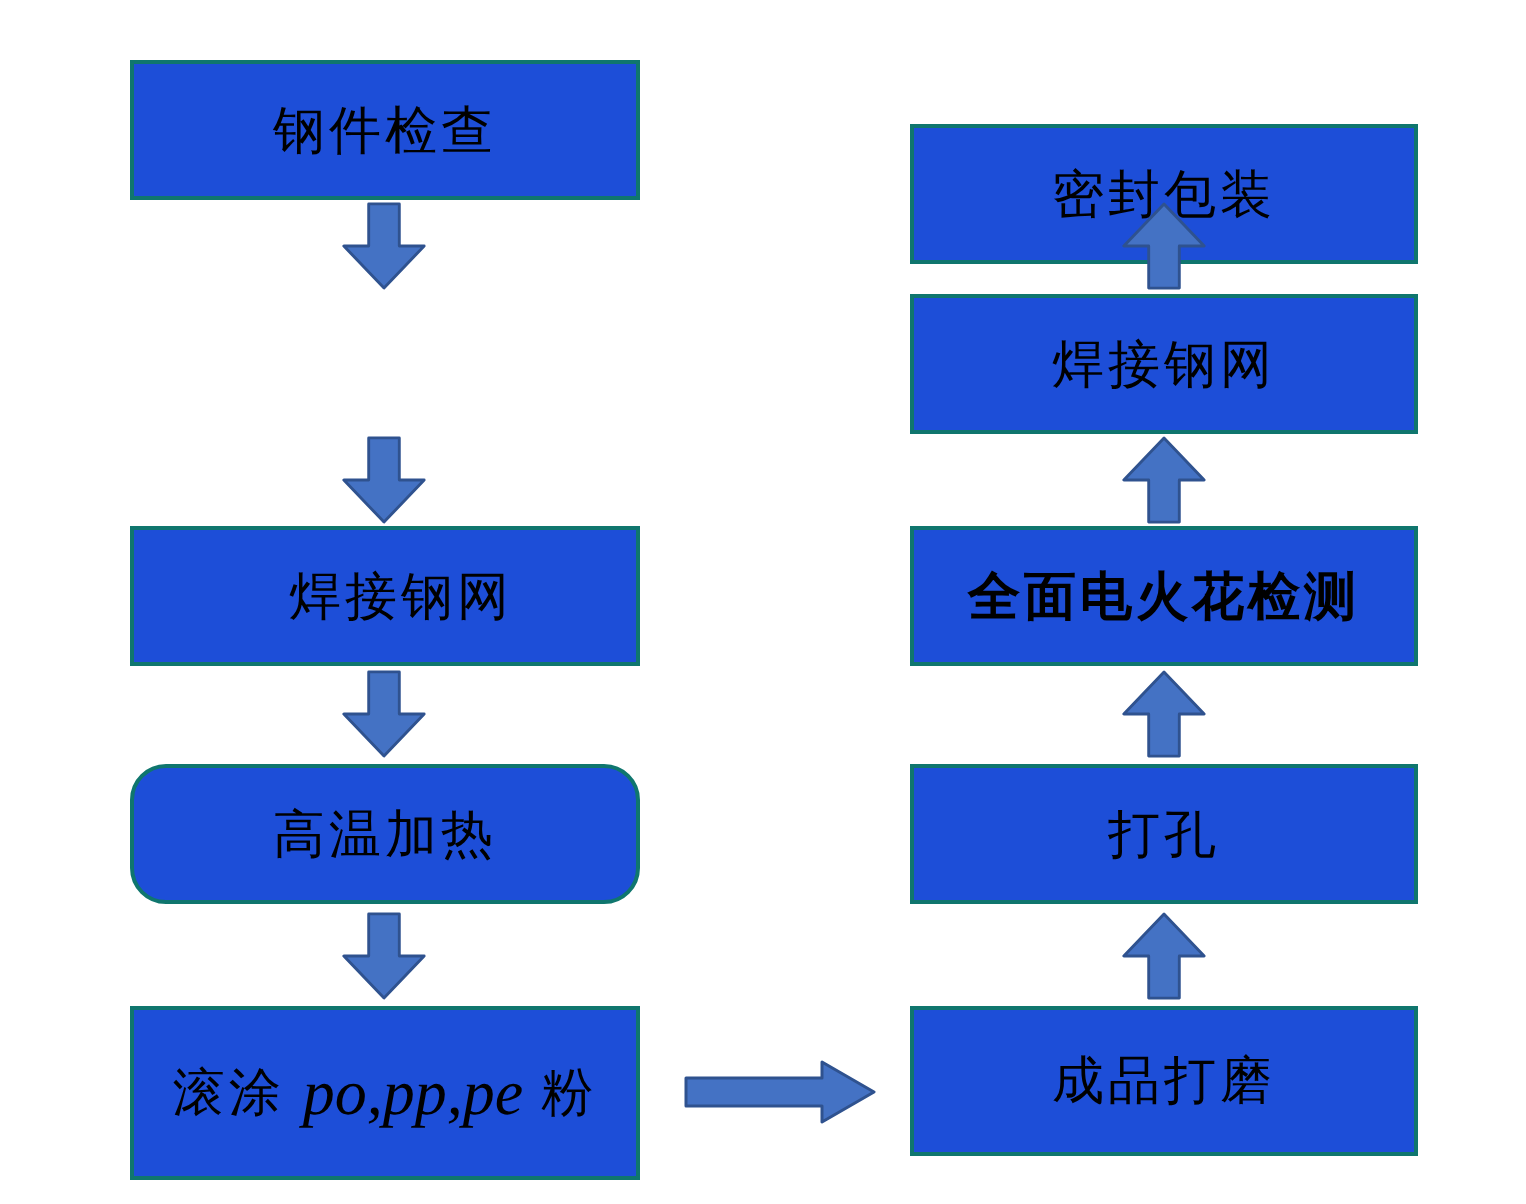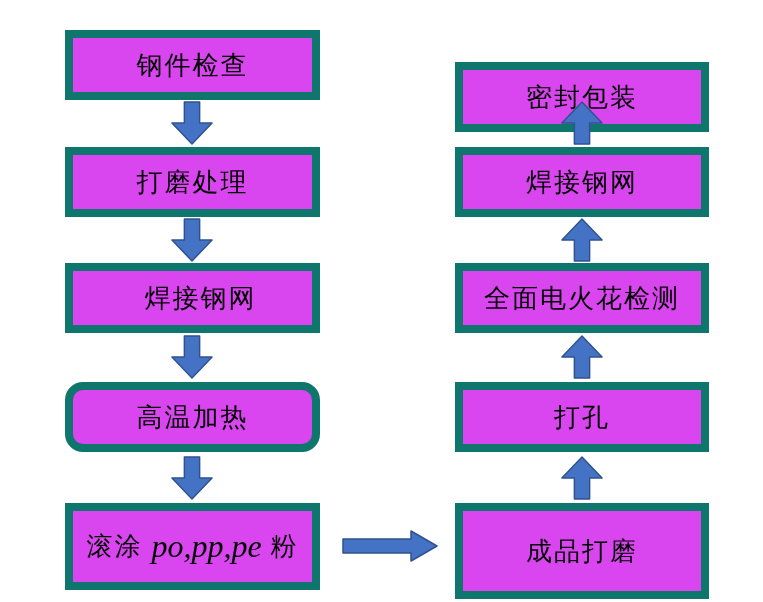--- a/index.html
+++ b/index.html
@@ -12,43 +12,43 @@
     position: relative;
     width: 763px;
     height: 602px;
     background: #ffffff;
     overflow: hidden;
   }
   .node {
     position: absolute;
     box-sizing: border-box;
     height: 70px;
-    background: #d946ef;
-    border: 8px solid #0f766e;
+    background: #1d4ed8;
+    border: 2px solid #0f766e;
     display: flex;
     align-items: center;
     justify-content: center;
     gap: 9px;
     font-size: 26px;
     color: #000000;
     letter-spacing: 2px;
     white-space: nowrap;
   }
   .col-left  { left: 65px;  width: 255px; }
   .col-right { left: 455px; width: 254px; }
   .l1 { top: 30px; }
   .l2 { top: 147px; }
   .l3 { top: 263px; padding-left: 16px; }
   .l4 { top: 382px; border-radius: 18px; }
   .l5 { top: 503px; height: 87px; }
   .r1 { top: 30px; margin-top: 32px; }
   .r2 { top: 147px; }
-  .r3 { top: 263px; }
+  .r3 { top: 263px; font-weight: bold; }
   .r4 { top: 382px; }
-  .r5 { top: 503px; height: 96px; }
+  .r5 { top: 503px; height: 75px; }
   .latin {
     font-style: italic;
     font-size: 32px;
     letter-spacing: 0;
   }
   .arrow {
     position: absolute;
     display: flex;
     align-items: center;
     justify-content: center;
@@ -69,23 +69,20 @@
     stroke-linejoin: round;
   }
 </style>
 </head>
 <body>
 
 <div class="canvas">
 
   <div class="node col-left l1">
     <span>钢件检查</span>
-  </div>
-  <div class="node col-left l2">
-    <span>打磨处理</span>
   </div>
   <div class="node col-left l3">
     <span>焊接钢网</span>
   </div>
   <div class="node col-left l4">
     <span>高温加热</span>
   </div>
   <div class="node col-left l5">
     <span>滚涂</span>
     <span class="latin">po,pp,pe</span>

